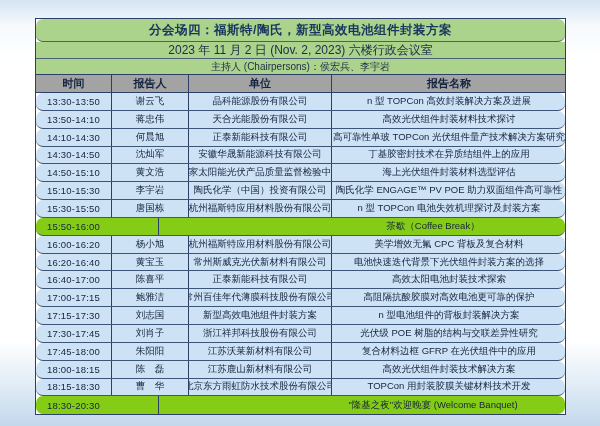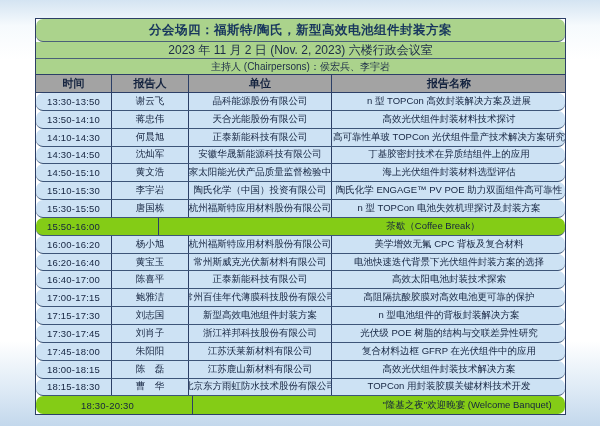--- a/index.html
+++ b/index.html
@@ -47,21 +47,21 @@
   .cell{
     display:flex;align-items:center;justify-content:center;
     font-size:9.5px;color:#14233f;
     white-space:nowrap;overflow:hidden;
     box-sizing:border-box;
     border-left:1px solid #2c3f66;
     text-align:center;
   }
   .cell:first-child{border-left:none;}
   .data-row{height:17.85px;background:#cde2f4;border-bottom:1px solid #3d5578;border-radius:7px;}
-  .data-row:last-child{border-bottom:none;padding-left:34px;}
+  .data-row:last-child{border-bottom:none;}
   .data-row.light{background:#84cc16;gap:47px;}
   .cell.span{grid-column:2 / 5;}
   .cell.time{letter-spacing:.2px;}
 </style>
 </head>
 <body>
 
 <div class="slide">
   <div class="agenda">
 

